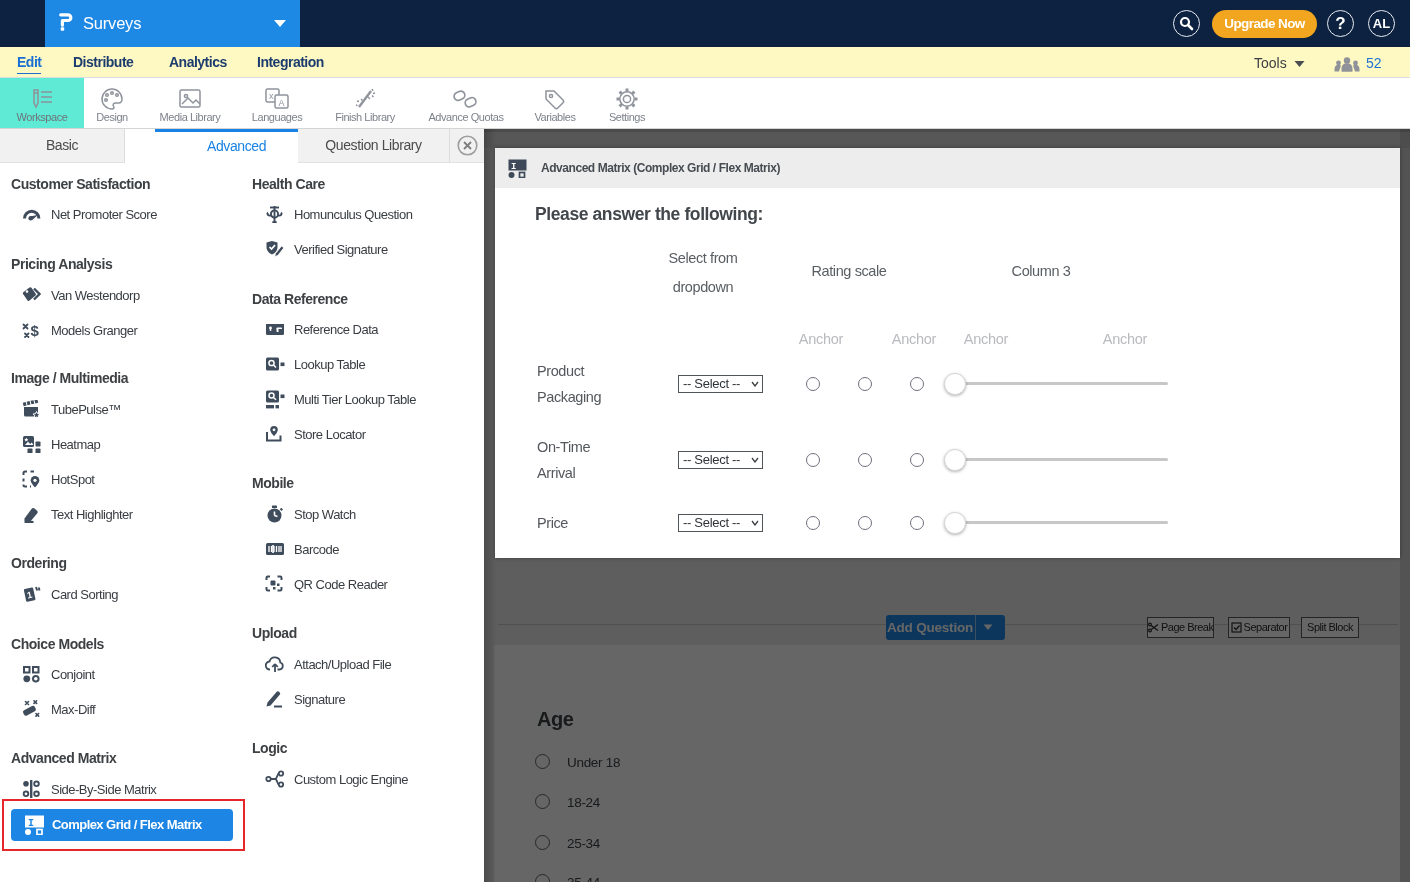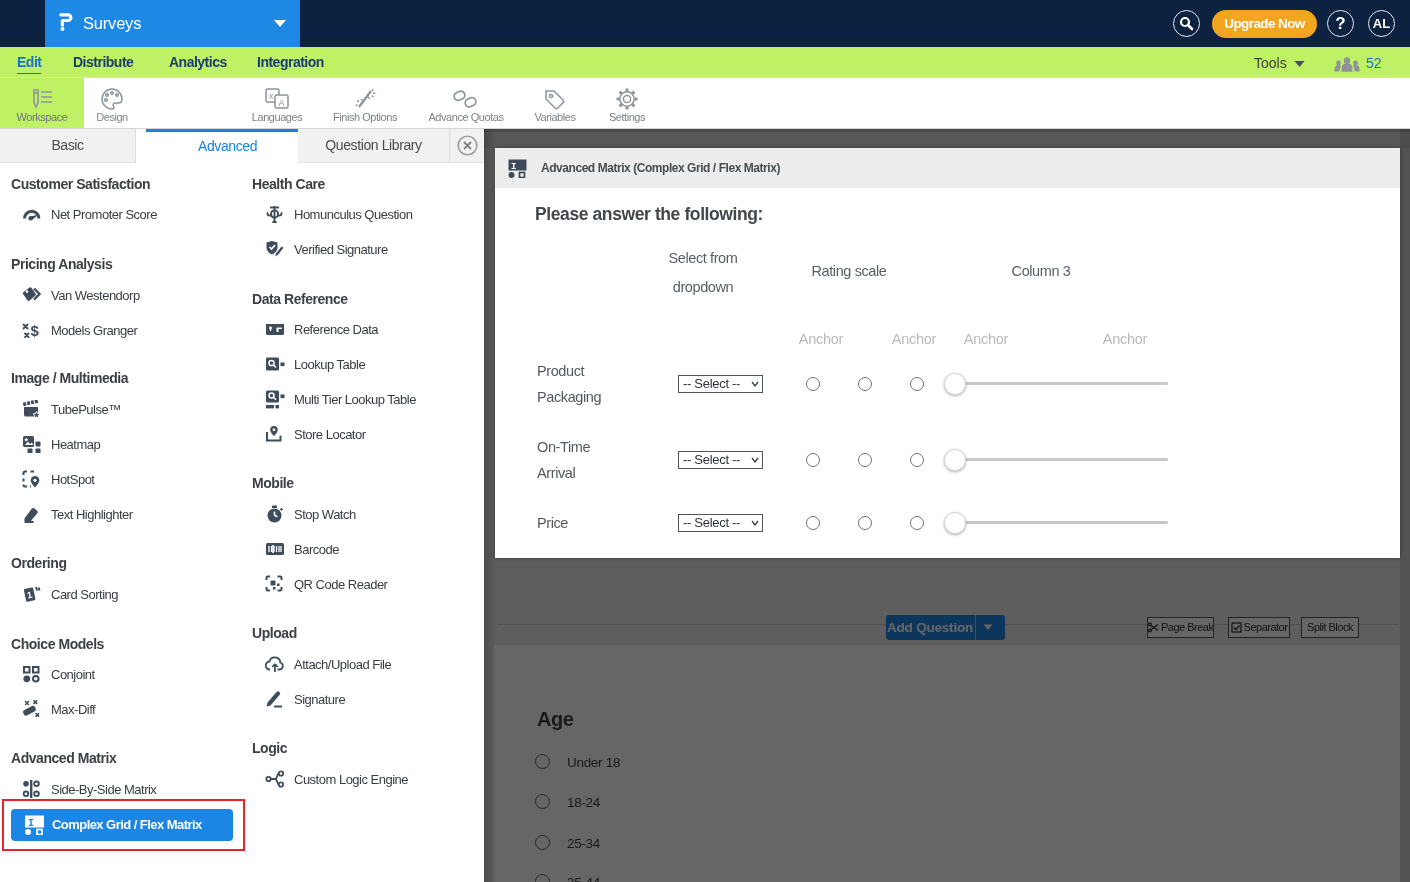--- a/index.html
+++ b/index.html
@@ -10,21 +10,21 @@
   
   #topbar { position:absolute; left:0; top:0; width:1410px; height:47px; background:#0d2240; }
   #brand { position:absolute; left:0; top:0; width:255px; height:47px; background:#1e88e5;margin-left:45px; }
   #brand .name { position:absolute; left:38px; top:14px; color:#fff; font-size:16.5px; font-weight:400; letter-spacing:-0.2px; }
   #crumb { position:absolute; left:273px; top:16px; color:#fff; font-size:13.5px; font-weight:700; letter-spacing:-0.3px; }
   #crumb .sep { color:#c9d2dc; font-size:12px; padding:0 7px; font-weight:400; }
   .circbtn { position:absolute; width:27px; height:27px; border:1.5px solid #e8ecf1; border-radius:50%; top:10px; color:#fff; text-align:center; }
   #upg { position:absolute; left:1212px; top:10px; width:105px; height:28px; border-radius:14px; background:#f2a51e; color:#fff; font-size:13.5px; font-weight:700; text-align:center; line-height:28px; letter-spacing:-0.6px; }
 
   
-  #navrow { position:absolute; left:0; top:47px; width:1410px; height:31px; background:#bef264; border-bottom:1px solid #d9dde2; }
+  #navrow { position:absolute; left:0; top:47px; width:1410px; height:31px; background:#fef9c3; border-bottom:1px solid #d9dde2; }
   .navlink { position:absolute; top:7px; font-size:14px; font-weight:700; color:#1c3c6e; letter-spacing:-0.5px; }
   #tools { position:absolute; left:1254px; top:8px; font-size:14px; color:#3c4043; font-weight:400; }
   #num52 { position:absolute; left:1366px; top:8px; font-size:14px; color:#1a73d4; }
 
   
   #toolbar { position:absolute; left:0; top:78px; width:1410px; height:51px; background:#fff; border-bottom:1px solid #d4d4d4; }
   .tbitem { position:absolute; top:0; height:50px; text-align:center; }
   .tbitem .lbl { position:absolute; bottom:5px; width:100%; font-size:11px; color:#7d828a; letter-spacing:-0.45px; }
   .tbitem svg { position:absolute; top:9px; left:50%; transform:translateX(-50%); }
 
@@ -117,53 +117,61 @@
       <circle cx="21.5" cy="7" r="2.4"></circle>
         <path d="M25.5 15.5 v-2.8 a4 4 0 0 0 -6.5 -3.1 l2 5.9 z"></path>
       <circle cx="13" cy="4.5" r="3.2"></circle>
         <path d="M7.5 15.8 v-3.3 a5.5 5.5 0 0 1 11 0 v3.3 z"></path>
     </g>
   </svg>
   <span id="num52">52</span>
 </div>
 
 <div id="toolbar">
-  <div class="tbitem" style="left:0;width:84px;background:#bef264;">
+  <div class="tbitem" style="left:0;width:84px;background:#5eead4;">
     <svg width="30" height="24" viewBox="0 0 30 24" fill="none" stroke="#8f949c" stroke-width="1.6">
       <path d="M7 3 v13 l2 4 l2 -4 v-13 z M7 6 h4"></path>
       <path d="M14 5 h11 M14 10 h11 M14 15 h11"></path>
     </svg>
     <div class="lbl" style="color:#6f747c;">Workspace</div>
   </div>
   <div class="tbitem" style="left:84px;width:56px;">
     <svg width="26" height="24" viewBox="0 0 26 24" fill="none" stroke="#8f949c" stroke-width="1.5">
       <path d="M13 2 a10 10 0 1 0 0 20 c2 0 2.5-1.4 1.5-2.8 c-1-1.4 0-3.2 2-3.2 h3 c2 0 3.5-1.5 3.5-4 a10 10 0 0 0 -10-10 z"></path>
       <circle cx="8" cy="8" r="1.3"></circle>
         <circle cx="13" cy="6" r="1.3"></circle>
         <circle cx="18" cy="8" r="1.3"></circle>
         <circle cx="7" cy="13" r="1.3"></circle>
     </svg>
     <div class="lbl">Design</div>
   </div>
+  <div class="tbitem" style="left:140px;width:100px;">
+    <svg width="26" height="24" viewBox="0 0 26 24" fill="none" stroke="#8f949c" stroke-width="1.5">
+      <rect x="3" y="3" width="20" height="17" rx="1.5"></rect>
+      <circle cx="9" cy="9" r="1.6"></circle>
+      <path d="M5 17 l6 -6 l5 5 l3 -3 l4 4"></path>
+    </svg>
+    <div class="lbl">Media Library</div>
+  </div>
   <div class="tbitem" style="left:240px;width:74px;">
     <svg width="28" height="24" viewBox="0 0 28 24" fill="none" stroke="#8f949c" stroke-width="1.5">
       <rect x="3" y="2" width="13" height="13" rx="1.5"></rect>
       <rect x="12" y="8" width="13" height="13" rx="1.5" fill="#fff"></rect>
       <text x="6" y="12" font-size="9" fill="#8f949c" stroke="none" font-family="Liberation Sans">x</text>
       <text x="15.5" y="18.5" font-size="9" fill="#8f949c" stroke="none" font-family="Liberation Sans">A</text>
     </svg>
     <div class="lbl">Languages</div>
   </div>
   <div class="tbitem" style="left:314px;width:102px;">
     <svg width="28" height="24" viewBox="0 0 28 24" fill="none" stroke="#8f949c" stroke-width="1.5">
       <path d="M8 20 L20 4" stroke-width="2.4"></path>
       <path d="M16 9 l3 3" stroke-width="1.2"></path>
       <path d="M21 2 l1 2 M24 6 l-2 .5 M22.5 10 l-1.5 -1.5 M10 12 l1.5 1.5 M6 14 l2 .5 M5 18 l1.5 .5"></path>
     </svg>
-    <div class="lbl">Finish Options</div>
+    <div class="lbl">Finish Library</div>
   </div>
   <div class="tbitem" style="left:416px;width:100px;">
     <svg width="30" height="24" viewBox="0 0 30 24" fill="none" stroke="#8f949c" stroke-width="1.7">
       <rect x="3" y="5" width="11" height="8" rx="4" transform="rotate(-25 8 9)"></rect>
       <rect x="14" y="11" width="11" height="8" rx="4" transform="rotate(-25 20 15)"></rect>
     </svg>
     <div class="lbl">Advance Quotas</div>
   </div>
   <div class="tbitem" style="left:516px;width:78px;">
     <svg width="26" height="24" viewBox="0 0 26 24" fill="none" stroke="#8f949c" stroke-width="1.5">
@@ -179,22 +187,22 @@
       <g stroke-width="3">
         <path d="M13 1.5 v3 M13 19.5 v3 M2.5 12 h3 M20.5 12 h3 M5.6 4.6 l2.1 2.1 M18.3 17.3 l2.1 2.1 M20.4 4.6 l-2.1 2.1 M7.7 17.3 l-2.1 2.1"></path>
       </g>
     </svg>
     <div class="lbl">Settings</div>
   </div>
 </div>
 
 <div id="panel">
   <div id="tabs">
-    <div class="tab" style="left:0;width:136px;">Basic</div>
-    <div class="tab" id="tabadv" style="left:146px;width:164px;">Advanced</div>
+    <div class="tab" style="left:0;width:125px;">Basic</div>
+    <div class="tab" id="tabadv" style="left:155px;width:164px;">Advanced</div>
     <div class="tab" style="left:298px;width:152px;">Question Library</div>
     <div class="tab" style="left:450px;width:34px;border-right:none;"></div>
     <svg class="abs" style="left:457px;top:6px;" width="21" height="21" viewBox="0 0 21 21">
       <circle cx="10.5" cy="10.5" r="9.3" fill="none" stroke="#9d9d9d" stroke-width="1.6"></circle>
       <path d="M7 7 L14 14 M14 7 L7 14" stroke="#7e7e7e" stroke-width="1.8"></path>
     </svg>
   </div>
   <div id="plist">
 
     <div class="sec" style="left:11px;top:47px;">Customer Satisfaction</div>

